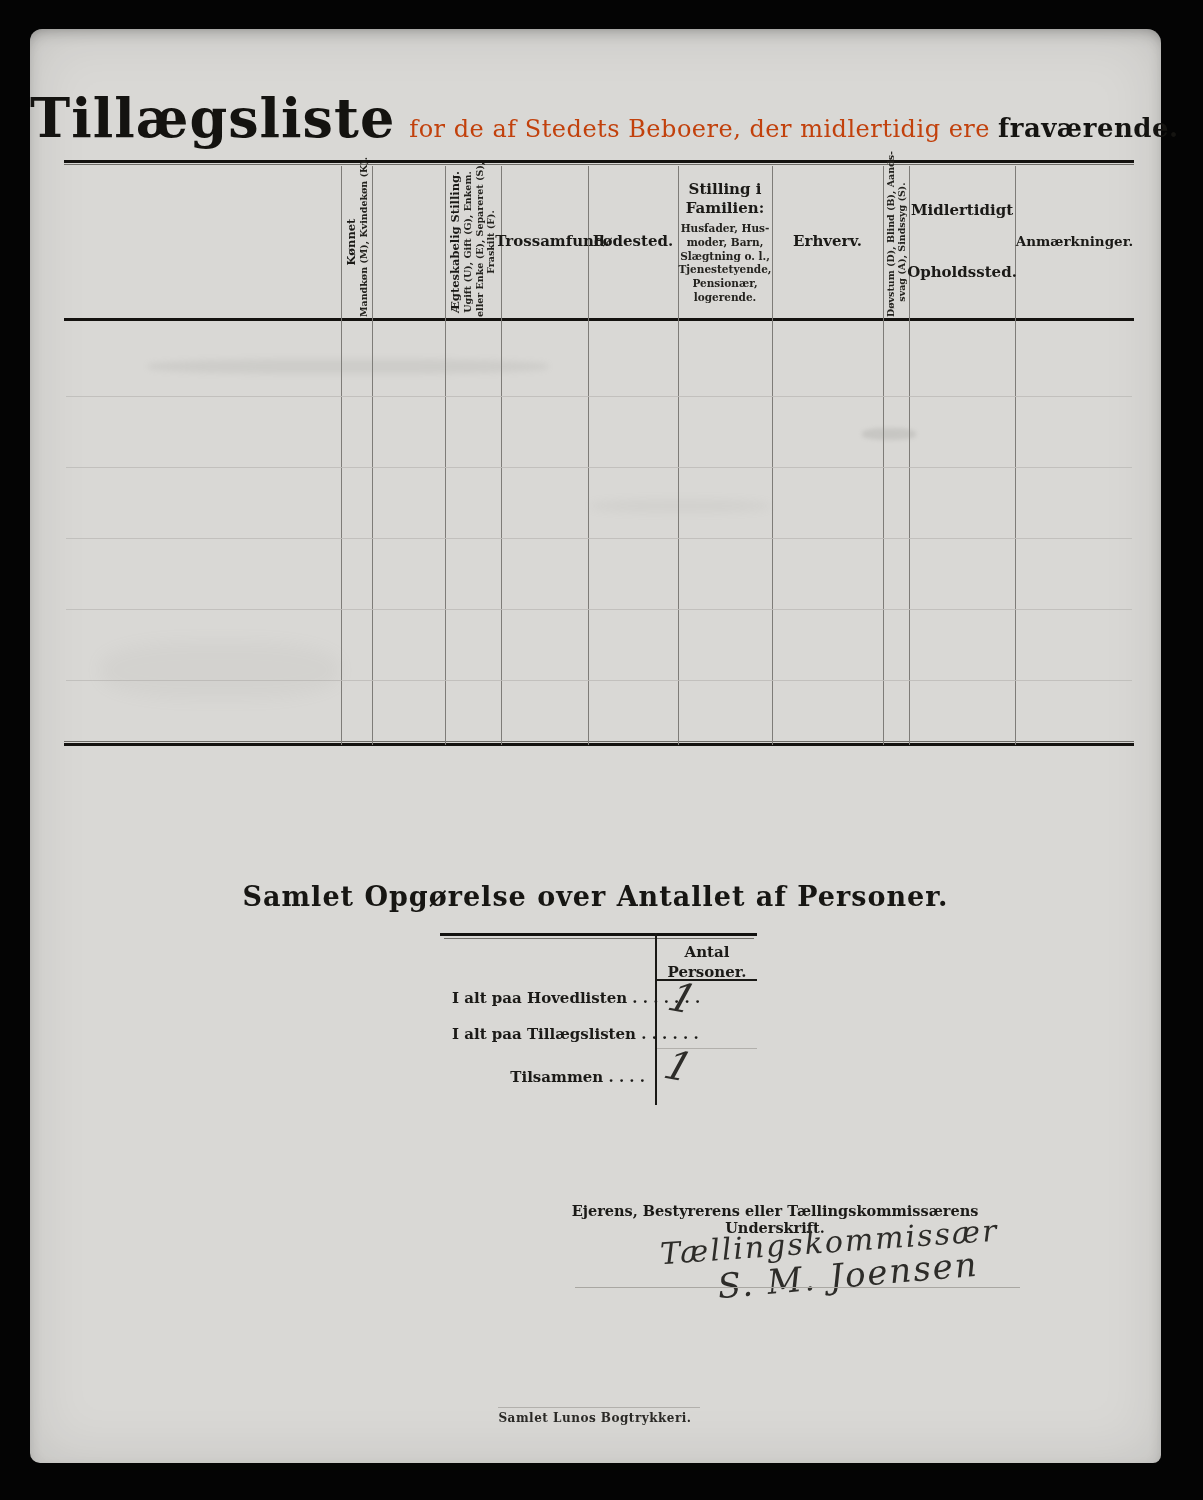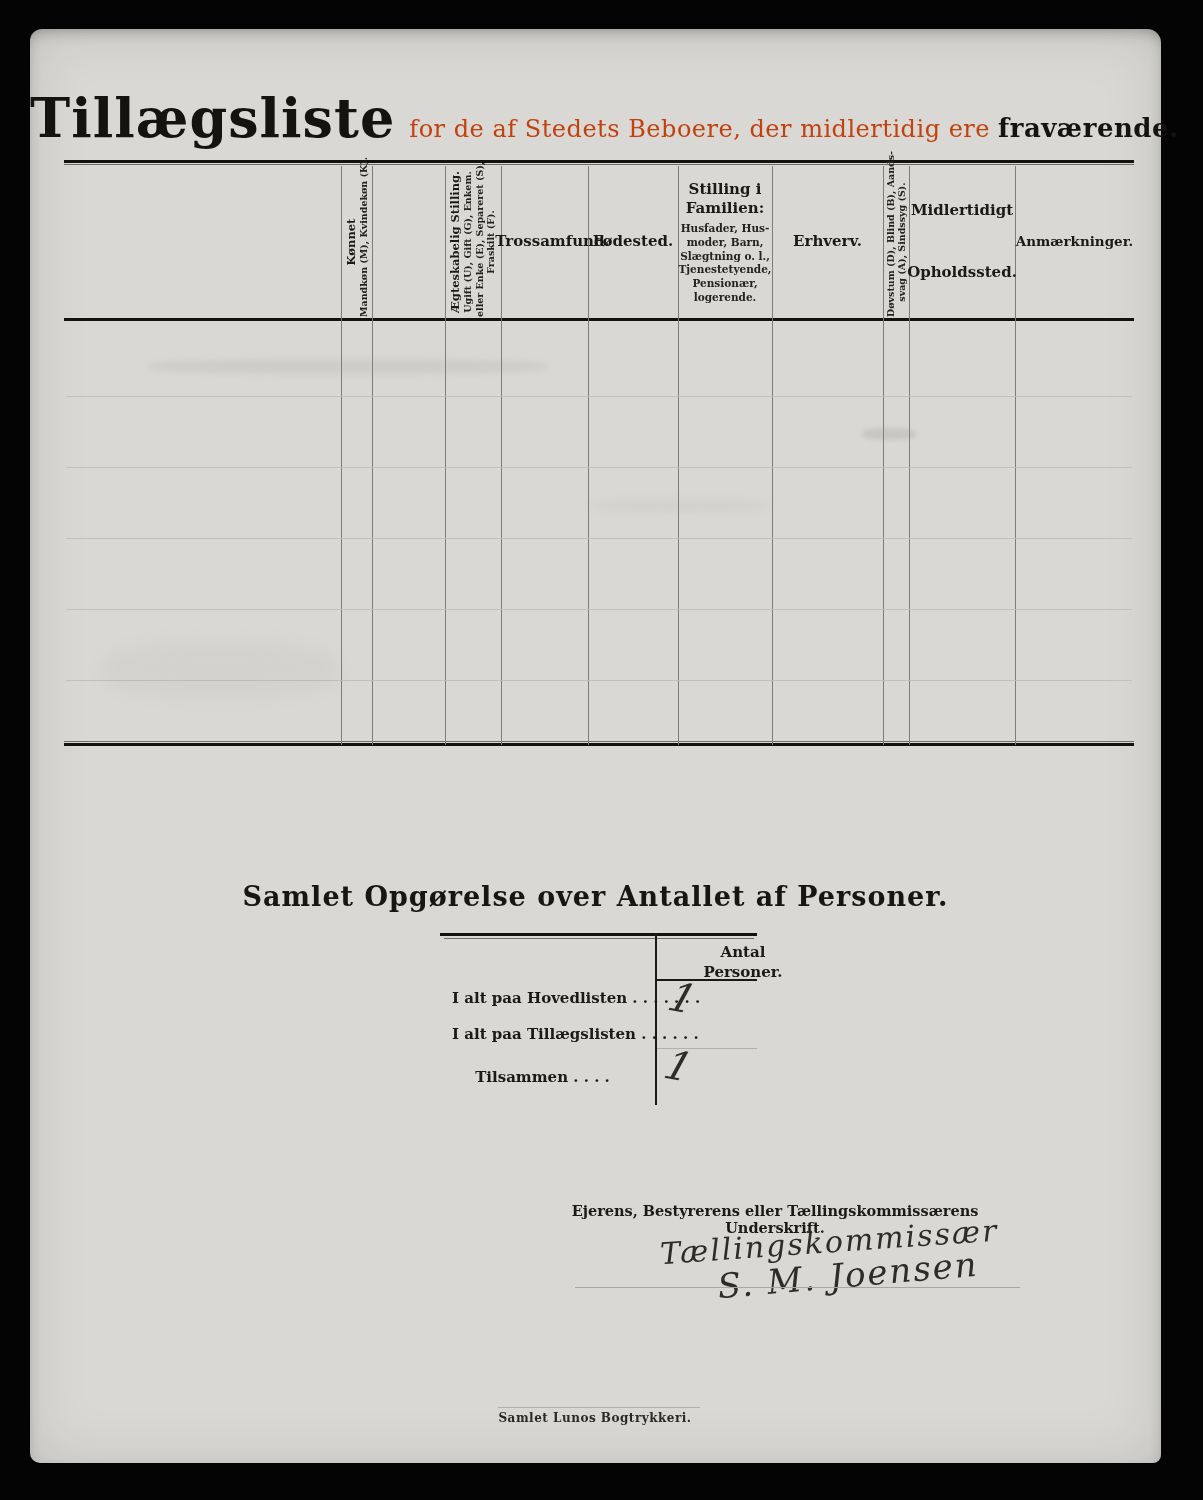--- a/index.html
+++ b/index.html
@@ -73,26 +73,26 @@
     font-size:27px;font-weight:bold;letter-spacing:1px;color:#171613;
   }
   .summary-table{position:absolute;left:410px;top:904px;width:317px;height:172px;}
   .sum-rule-heavy{position:absolute;left:0;width:317px;height:3px;background:#131210;top:0;}
   .sum-rule-thin{position:absolute;left:4px;width:310px;height:1px;background:#6f6d68;top:5px;}
   .sum-vline{position:absolute;left:215px;top:0;width:2px;height:172px;background:#1a1916;}
   .sum-subrule{position:absolute;left:217px;top:46px;width:100px;height:2px;background:#1a1916;}
   .sum-faintline{position:absolute;left:217px;top:115px;width:100px;height:1px;background:#b2b0ac;}
   .sum-colhead{
     position:absolute;left:217px;top:9px;width:100px;text-align:center;
-    font-weight:bold;font-size:15px;line-height:1.35;color:#1b1a17;padding-left:36px;
+    font-weight:bold;font-size:15px;line-height:1.35;color:#1b1a17;
   }
   .sum-label{font-weight:bold;font-size:15px;color:#1b1a17;white-space:nowrap;}
   .sum-label.r1{position:absolute;left:12px;top:56px;}
   .sum-label.r2{position:absolute;left:12px;top:92px;}
-  .sum-label.r3{position:absolute;left:0;top:135px;width:205px;text-align:center;}
+  .sum-label.r3{position:absolute;left:0;top:135px;width:205px;text-align:right;}
   .hand{
     font-style:italic;color:#2d2c29;
     font-family:"DejaVu Serif", serif;
   }
   .sum-value{position:absolute;font-size:40px;transform:rotate(10deg) skewX(-8deg);}
   .sum-value.v1{left:230px;top:42px;}
   .sum-value.v3{left:226px;top:110px;}
 
   
   .sig-caption{

